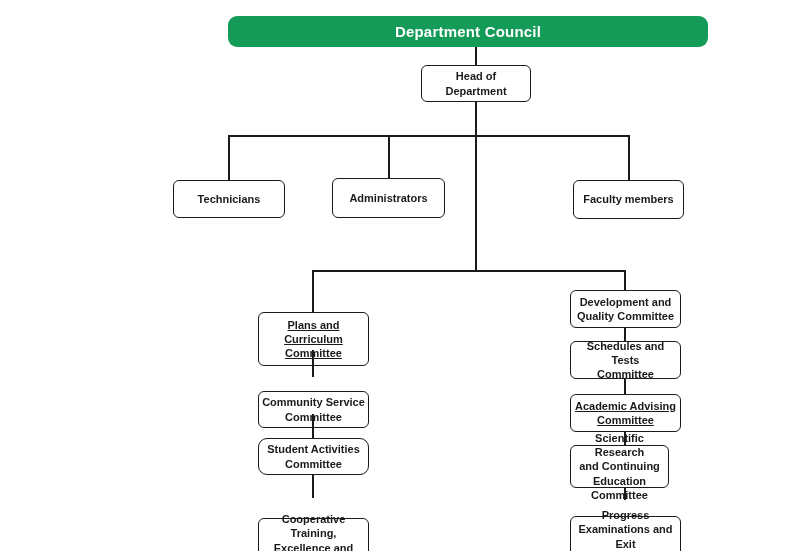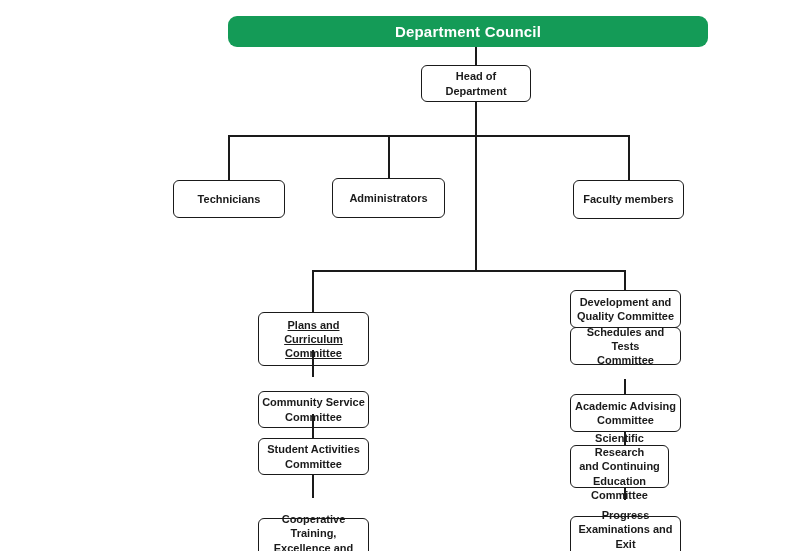--- a/index.html
+++ b/index.html
@@ -69,34 +69,34 @@
   <div class="hline" style="left:312px; top:270px; width:313px;"></div>
   <div class="vline" style="left:312px; top:270px; height:42px;"></div>
   <div class="vline" style="left:624px; top:270px; height:20px;"></div>
 
   <div class="box" style="left:258px; top:312px; width:111px; height:54px;text-decoration:underline;">Plans and Curriculum
 Committee</div>
   <div class="vline" style="left:312px; top:350px; height:27px;"></div>
   <div class="box" style="left:258px; top:391px; width:111px; height:37px;">Community Service
 Committee</div>
   <div class="vline" style="left:312px; top:414px; height:24px;"></div>
-  <div class="box" style="left:258px; top:438px; width:111px; height:37px;">Student Activities
+  <div class="box" style="left:258px; top:438px; width:111px; height:37px;border-radius:9px;">Student Activities
 Committee</div>
   <div class="vline" style="left:312px; top:475px; height:23px;"></div>
   <div class="box" style="left:258px; top:498px; width:111px; height:45px;margin-top:20px;">Cooperative Training,
 Excellence and
 Alumni Committee</div>
 
   <div class="box" style="left:570px; top:290px; width:111px; height:38px;">Development and
 Quality Committee</div>
   <div class="vline" style="left:624px; top:328px; height:13px;"></div>
-  <div class="box" style="left:570px; top:327px; width:111px; height:38px;">Schedules and Tests
+  <div class="box" style="left:570px; top:341px; width:111px; height:38px;">Schedules and Tests
 Committee</div>
   <div class="vline" style="left:624px; top:379px; height:15px;"></div>
-  <div class="box" style="left:570px; top:394px; width:111px; height:38px;">Academic Advising
+  <div class="box" style="left:570px; top:394px; width:111px; height:38px;text-decoration:underline;">Academic Advising
 Committee</div>
   <div class="vline" style="left:624px; top:432px; height:13px;"></div>
   <div class="box" style="left:570px; top:445px; width:99px; height:43px;">Scientific Research
 and Continuing
 Education Committee</div>
   <div class="vline" style="left:624px; top:488px; height:12px;"></div>
   <div class="box" style="left:570px; top:500px; width:111px; height:41px;margin-top:16px;">Progress
 Examinations and Exit
 Exams Committee</div>
 

